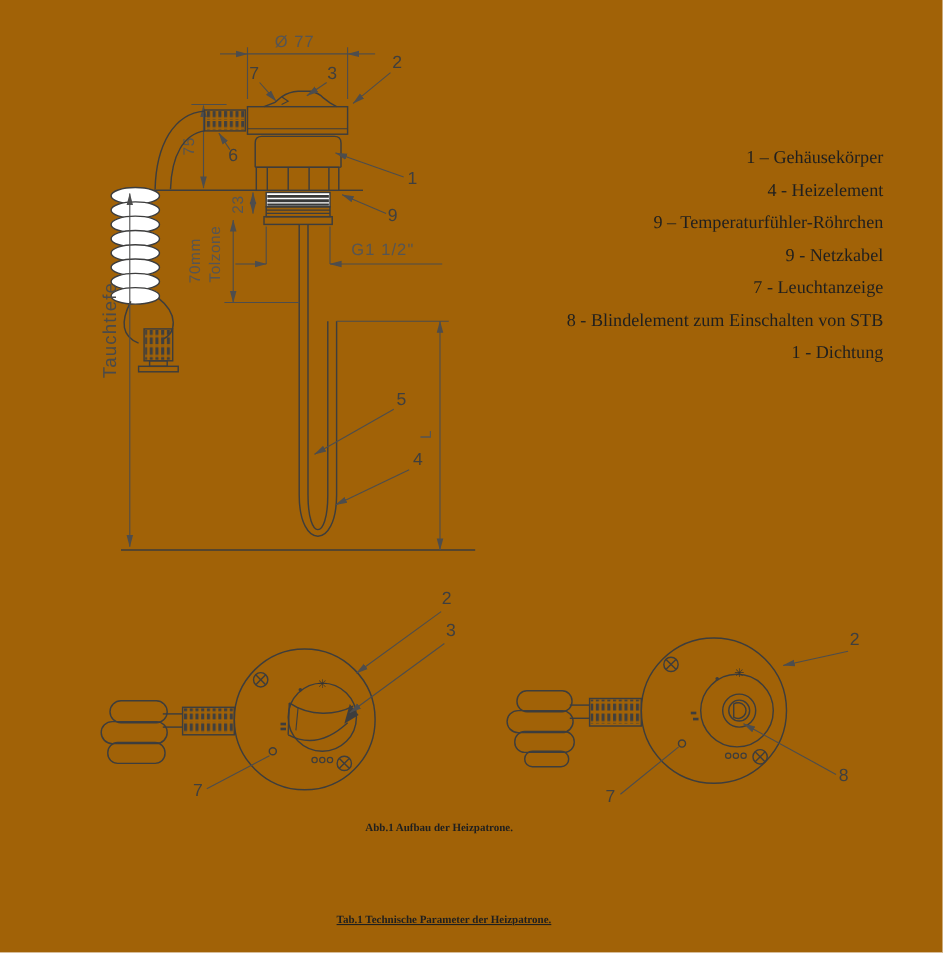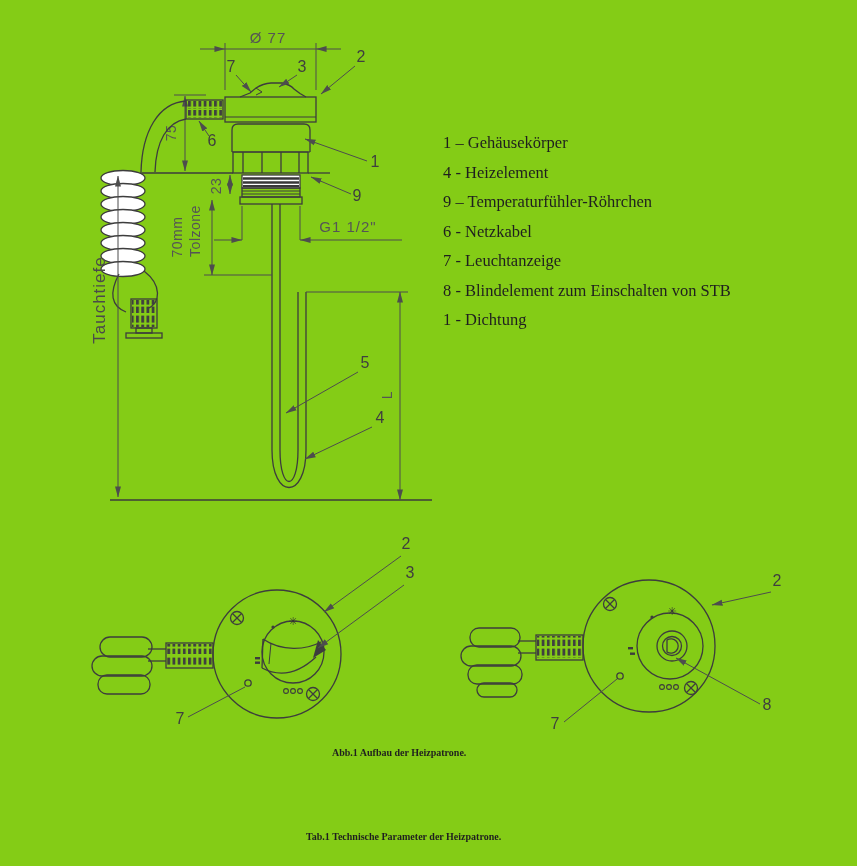--- a/index.html
+++ b/index.html
@@ -1,29 +1,29 @@
 <!DOCTYPE html>
 <html><head>
 <meta charset="utf-8">
 <style>
   html,body{margin:0;padding:0;background:#ffffff;}
-  .page{position:relative;width:857px;height:866px;background:#84cc16;overflow:hidden;
+  .page{position:relative;width:857px;height:866px;background:#a16207;overflow:hidden;
         font-family:"Liberation Serif", serif;}
   svg{position:absolute;left:0;top:0;}
   svg text{font-family:"Liberation Sans", sans-serif;fill:#4a4a4a;}
   svg text.callout{font-size:16px;fill:#3f3f3f;}
   svg text.dim{font-size:15px;letter-spacing:1px;fill:#555;}
   svg text.dimsmall{font-size:14px;letter-spacing:.5px;fill:#555;}
   svg text.sym{font-size:11px;fill:#333;}
   .legend{position:absolute;left:443px;top:128px;width:360px;color:#1f1f1f;
           font-size:16.5px;}
-  .legend .li{height:29.5px;line-height:29.5px;white-space:nowrap;}
+  .legend .li{height:29.5px;line-height:29.5px;white-space:nowrap;text-align:right;}
   .caption{position:absolute;color:#1f1f1f;font-weight:bold;font-size:10px;white-space:nowrap;}
   .cap-fig{left:332px;top:747px;}
-  .cap-tab{left:306px;top:831px;}
+  .cap-tab{left:306px;top:831px;text-decoration:underline;}
 </style>
 </head>
 <body>
 
 <div class="page">
 
   <svg width="857" height="866" viewBox="0 0 857 866">
     <defs>
       <marker id="ah" viewBox="0 0 10 7" refX="9.6" refY="3.5" markerWidth="11" markerHeight="8" markerUnits="userSpaceOnUse" orient="auto-start-reverse">
         <path d="M0,0.8 L10,3.5 L0,6.2 Z" fill="#4d4d4d"></path>
@@ -281,21 +281,21 @@
         <text class="callout" x="555" y="729" text-anchor="middle" stroke="none">7</text>
         <line x1="564" y1="722" x2="617" y2="679"></line>
       </g>
     </g>
   </svg>
 
   <div class="legend">
     <div class="li">1 – Gehäusekörper</div>
     <div class="li">4 - Heizelement</div>
     <div class="li">9 – Temperaturfühler-Röhrchen</div>
-    <div class="li">6 - Netzkabel</div>
+    <div class="li">9 - Netzkabel</div>
     <div class="li">7 - Leuchtanzeige</div>
     <div class="li">8 - Blindelement zum Einschalten von STB</div>
     <div class="li">1 - Dichtung</div>
   </div>
 
   <div class="caption cap-fig">Abb.1 Aufbau der Heizpatrone.</div>
   <div class="caption cap-tab">Tab.1 Technische Parameter der Heizpatrone.</div>
 
 </div>
 

